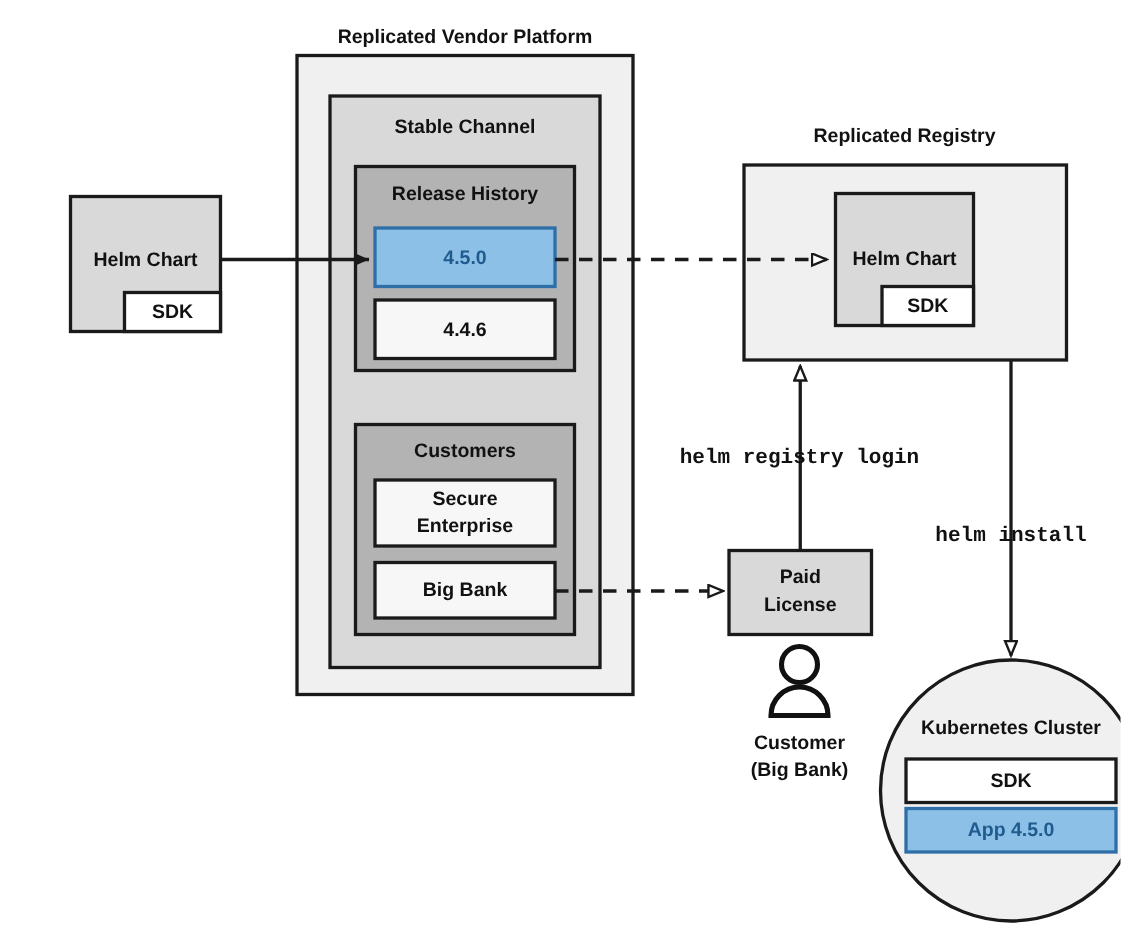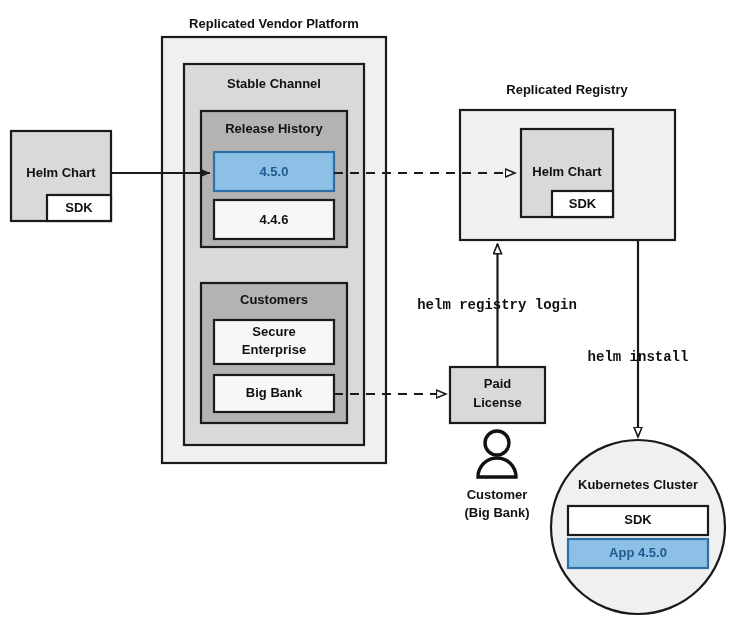--- a/index.html
+++ b/index.html
@@ -10,20 +10,21 @@
   body {
     width: 747px;
     height: 634px;
     font-family: "Liberation Sans", sans-serif;
     overflow: hidden;
   }
   #diagram-root {
     position: relative;
     width: 674px;
     height: 634px;
+    padding-left: 36px;
   }
   svg#diagram {
     display: block;
     width: 747px;
     height: 634px;
   }
   .box-fill-outer   { fill: #f0f0f0; }
   .box-fill-mid     { fill: #d9d9d9; }
   .box-fill-inner   { fill: #b3b3b3; }
   .box-fill-white   { fill: #f7f7f7; }

